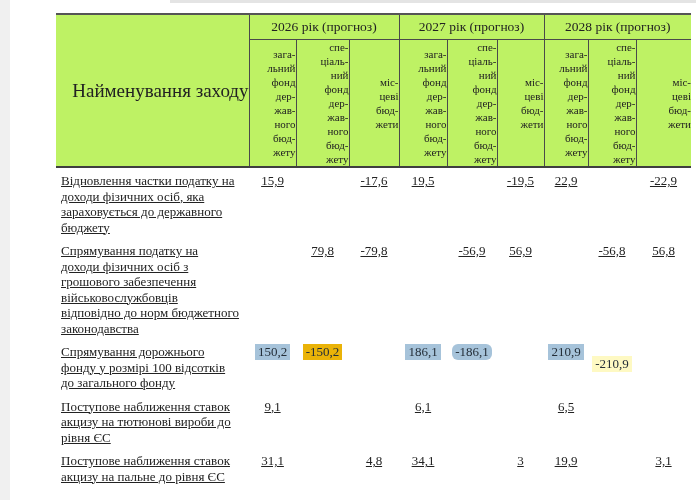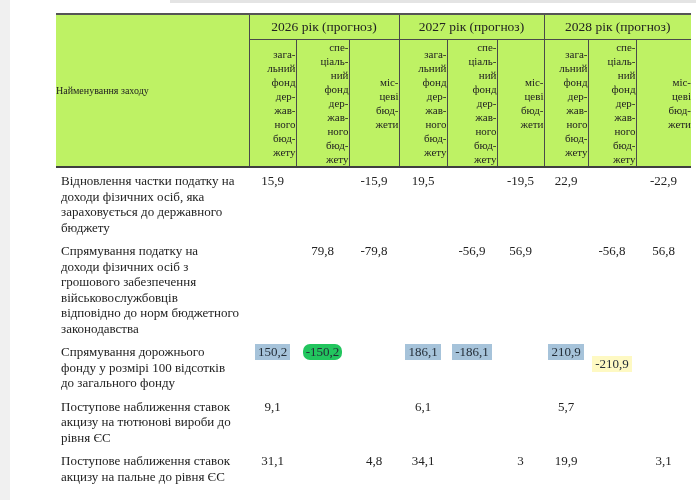--- a/index.html
+++ b/index.html
@@ -38,22 +38,22 @@
   thead th {
     border: 1px solid #4a4a4a;
     font-weight: normal;
     padding: 0;
     background: #bef264;
   }
   thead tr:first-child th { border-top: 2px solid #555555; }
   thead th.no-left { border-left: none; }
   thead th.no-right { border-right: none; }
   th.name-h {
-    font-size: 10px;
-    text-align: left;
+    font-size: 19px;
+    text-align: right;
     vertical-align: middle;
     border-bottom: 2px solid #3f3f3f;
   }
   th.year-h {
     font-size: 13.5px;
     height: 24px;
     text-align: center;
     vertical-align: middle;
   }
   th.sub-h {
@@ -64,20 +64,21 @@
     vertical-align: middle;
     white-space: pre-line;
     border-bottom: 2px solid #3f3f3f;
   }
   tbody td {
     border: none;
     vertical-align: top;
     padding: 8px 0 0 0;
     font-size: 13px;
     line-height: 15.5px;
+    text-decoration: underline;
   }
   tbody tr:first-child td { padding-top: 5px; }
   td.name {
     text-align: left;
     white-space: pre;
     padding-left: 5px;
   }
   td.val {
     text-align: center;
   }
@@ -181,21 +182,21 @@
     </tr>
   </thead>
   <tbody>
     <tr>
       <td class="name">Відновлення частки податку на
 доходи фізичних осіб, яка
 зараховується до державного
 бюджету</td>
       <td class="val">15,9</td>
       <td class="val"></td>
-      <td class="val">-15,9</td>
+      <td class="val">-17,6</td>
       <td class="val">19,5</td>
       <td class="val"></td>
       <td class="val">-19,5</td>
       <td class="val">22,9</td>
       <td class="val"></td>
       <td class="val">-22,9</td>
     </tr>
     <tr>
       <td class="name">Спрямування податку на
 доходи фізичних осіб з
@@ -211,40 +212,40 @@
       <td class="val">56,9</td>
       <td class="val"></td>
       <td class="val">-56,8</td>
       <td class="val">56,8</td>
     </tr>
     <tr>
       <td class="name">Спрямування дорожнього
 фонду у розмірі 100 відсотків
 до загального фонду</td>
       <td class="val"><span class="hl" style="background-color: rgb(166, 195, 218); text-align: right;">150,2</span></td>
-      <td class="val"><span class="hl" style="background-color: #22c55e; border-radius: 7px;">-150,2</span></td>
+      <td class="val"><span class="hl" style="background-color: #eab308;">-150,2</span></td>
       <td class="val"></td>
       <td class="val"><span class="hl" style="background-color: rgb(166, 195, 218); text-align: center;">186,1</span></td>
-      <td class="val"><span class="hl" style="background-color: rgb(166, 195, 218);">-186,1</span></td>
+      <td class="val"><span class="hl" style="background-color: rgb(166, 195, 218); border-radius: 6px;">-186,1</span></td>
       <td class="val"></td>
       <td class="val"><span class="hl" style="background-color: rgb(166, 195, 218);">210,9</span></td>
       <td class="val"><span class="hl" style="background-color: #fef9c3; margin-top: 12px;">-210,9</span></td>
       <td class="val"></td>
     </tr>
     <tr>
       <td class="name">Поступове наближення ставок
 акцизу на тютюнові вироби до
 рівня ЄС</td>
       <td class="val">9,1</td>
       <td class="val"></td>
       <td class="val"></td>
       <td class="val">6,1</td>
       <td class="val"></td>
       <td class="val"></td>
-      <td class="val">5,7</td>
+      <td class="val">6,5</td>
       <td class="val"></td>
       <td class="val"></td>
     </tr>
     <tr>
       <td class="name">Поступове наближення ставок
 акцизу на пальне до рівня ЄС</td>
       <td class="val">31,1</td>
       <td class="val"></td>
       <td class="val">4,8</td>
       <td class="val">34,1</td>

